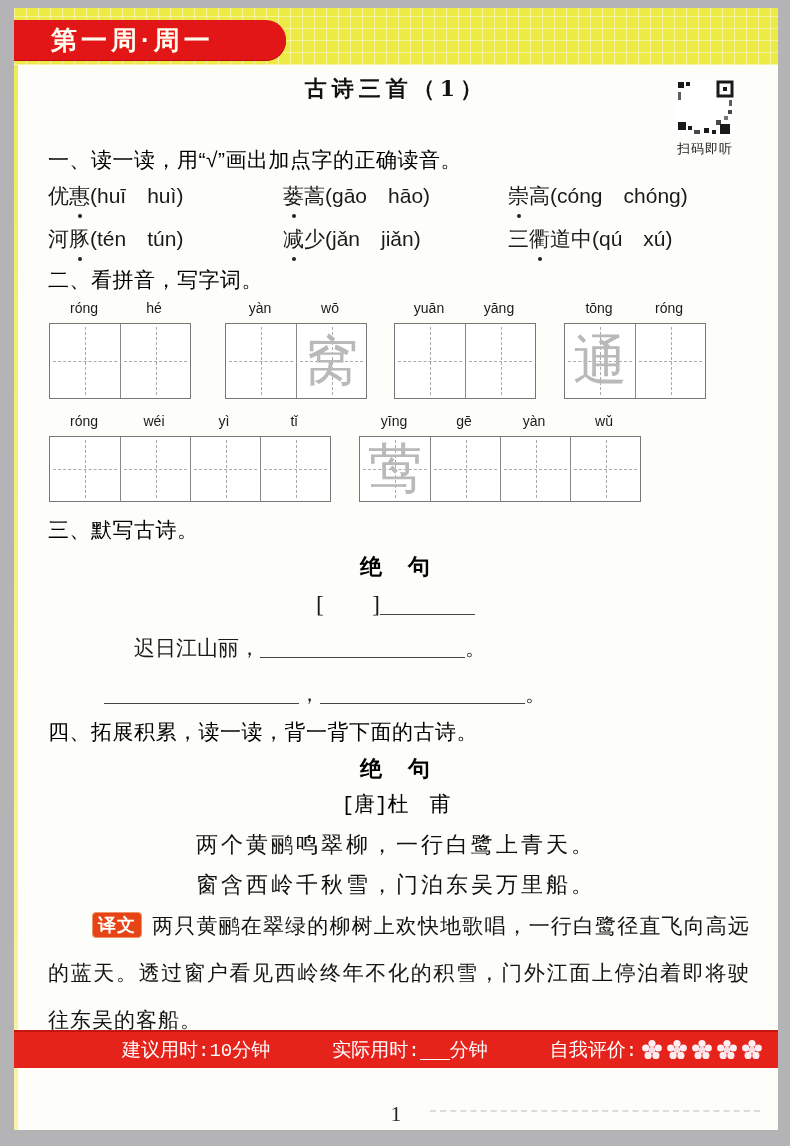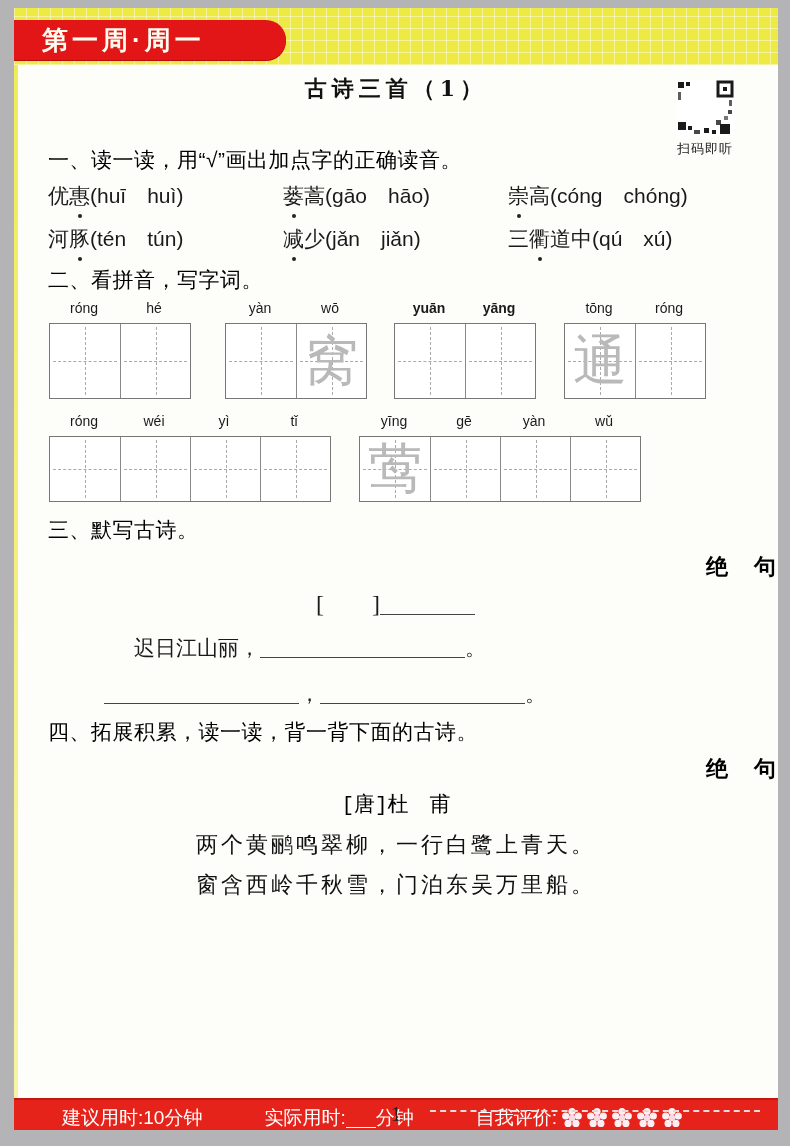--- a/index.html
+++ b/index.html
@@ -11,21 +11,21 @@
     background-color:#eeea45;
     background-image:
       repeating-linear-gradient(0deg, rgba(255,255,255,.45) 0 1px, transparent 1px 12px),
       repeating-linear-gradient(90deg, rgba(255,255,255,.45) 0 1px, transparent 1px 12px);
   }
   .left-strip { position:absolute; left:0; top:57px; bottom:0; width:4px;
     background:linear-gradient(180deg,#efec5a,#f6f4a8); }
 
   .banner { position:absolute; top:12px; left:0; width:272px; height:40px;
     background:#e21617; border-radius:0 21px 21px 0;
-    display:flex; align-items:center; padding-left:28px;
+    display:flex; align-items:center; padding-left:37px;
     color:#fffdf0; font-size:26px; font-weight:bold; letter-spacing:4px;
     box-shadow:0 1px 0 #b80d0d; }
 
   .doc-title { position:absolute; top:66px; left:0; width:100%; text-align:center;
     font-family:"DejaVu Serif", serif; font-weight:bold; font-size:22px; letter-spacing:5px; color:#111; }
 
   .qr-wrap { position:absolute; top:72px; right:40px; width:66px; text-align:center; }
   .qr-box { width:58px; height:58px; margin:0 auto; background:#fff; }
   .qr-caption { font-family:"Liberation Serif", serif; font-size:13px; color:#222; margin-top:2px; letter-spacing:1px; }
 
@@ -47,37 +47,37 @@
   .cell { position:relative; width:70px; height:74px; border-left:1px solid #888; }
   .cell:first-child { border-left:none; }
   .cell::before { content:""; position:absolute; left:3px; right:3px; top:50%; border-top:1px dashed #aaa; }
   .cell::after  { content:""; position:absolute; top:3px; bottom:3px; left:50%; border-left:1px dashed #aaa; }
   .row2 .cell { height:64px; }
   .ghost { position:absolute; z-index:1; left:0; top:0; width:100%; height:100%;
     display:flex; align-items:center; justify-content:center;
     font-family:"Liberation Serif", serif; font-size:54px; color:#b9b9b9; }
 
   .center-line { position:absolute; left:0; width:100%; text-align:center; }
-  .poem-title { font-size:22px; font-weight:bold; letter-spacing:2px; white-space:pre; color:#000;text-align:right; }
+  .poem-title { font-size:22px; font-weight:bold; letter-spacing:2px; white-space:pre; color:#000; }
   .kai { font-family:Liberation Mono, monospace; }
   .blank { display:inline-block; border-bottom:1.5px solid #444; height:1.05em; vertical-align:-3px; }
   .w95{width:95px;} .w195{width:195px;} .w205{width:205px;}
   .dictation { position:absolute; font-family:"Liberation Serif", serif; font-size:21px; color:#1a1a1a; white-space:pre; }
   .poem-line { font-family:"Liberation Serif", serif; font-size:22px; letter-spacing:3px; color:#111; }
 
   .trans { position:absolute; left:34px; top:895px; width:702px;
     font-family:"Liberation Serif", serif; font-size:21px; line-height:47px;
     text-align:justify; text-indent:2.1em; color:#141414; letter-spacing:1px; }
   .badge { display:inline-block; background:#e64415; border:1px solid #f2926b; border-radius:4px;
     color:#fff; font-family:"Liberation Sans", sans-serif; font-size:18px; font-weight:bold;
     line-height:24px; padding:0 5px; margin-right:10px; text-indent:0; vertical-align:2px; letter-spacing:1px; }
 
-  .footer-bar { position:absolute; left:0; right:0; top:1092px; height:36px; background:#e6231b;
-    display:flex; align-items:center; padding-left:48px; gap:62px;
-    color:#fff; font-size:19px; box-shadow:0 -2px 0 #c41511; }
+  .footer-bar { position:absolute; left:0; right:0; top:1024px; height:36px; background:#e6231b;
+    display:flex; align-items:center; padding-left:108px; gap:62px;
+    color:#fff; font-size:19px; box-shadow:0 -2px 0 #c41511;font-family:Liberation Mono, monospace; }
   .footer-item { display:flex; align-items:center; white-space:pre; }
   .fblank { display:inline-block; width:30px; border-bottom:1.5px solid #fff; height:1em; }
   .flowers { display:flex; gap:3px; margin-left:4px; }
   .flowers svg { display:block; }
 
   .bleed-line { position:absolute; right:18px; border-top:2px dashed #dcdcda; }
   .page-number { position:absolute; top:1094px; left:0; width:100%; text-align:center;
     font-family:"Liberation Serif", serif; font-size:21px; color:#222; }
 </style>
 </head>
@@ -157,21 +157,21 @@
         </div>
       <div class="cells">
         <div class="cell">
             <span class="ghost"></span>
           </div>
         <div class="cell">
             <span class="ghost">窝</span>
           </div>
       </div>
     </div>
-    <div class="ggroup" style="left:380px; top:292px;font-weight:bold;">
+    <div class="ggroup" style="left:380px; top:292px;">
       <div class="pyrow">
           <span>yuān</span>
           <span>yāng</span>
         </div>
       <div class="cells">
         <div class="cell">
             <span class="ghost"></span>
           </div>
         <div class="cell">
             <span class="ghost"></span>
@@ -243,20 +243,21 @@
     <div class="dictation" style="left:302px; top:580px; font-size:24px;"><span>[　　]</span><span class="blank w95"></span></div>
     <div class="dictation" style="left:120px; top:626px;"><span>迟日江山丽，</span><span class="blank w205"></span><span>。</span></div>
     <div class="dictation" style="left:90px; top:672px;"><span class="blank w195"></span><span>，</span><span class="blank w205"></span><span>。</span></div>
 
     <div class="sec-header" style="top:710px;">四、拓展积累，读一读，背一背下面的古诗。</div>
     <div class="center-line poem-title" style="top:746px;">绝　句</div>
     <div class="center-line kai" style="top:782px; font-size:21px; white-space:pre;">[唐]杜　甫</div>
     <div class="center-line poem-line" style="top:822px;">两个黄鹂鸣翠柳，一行白鹭上青天。</div>
     <div class="center-line poem-line" style="top:862px;">窗含西岭千秋雪，门泊东吴万里船。</div>
 
+    <div class="trans"><span class="badge">译文</span><span>两只黄鹂在翠绿的柳树上欢快地歌唱，一行白鹭径直飞向高远的蓝天。透过窗户看见西岭终年不化的积雪，门外江面上停泊着即将驶往东吴的客船。</span></div>
 
     <div class="footer-bar">
       <span class="footer-item">建议用时:10分钟</span>
       <span class="footer-item"><span>实际用时:</span><span class="fblank"></span><span>分钟</span></span>
       <span class="footer-item"><span>自我评价:</span>
         <span class="flowers">
           <svg width="22" height="22" viewBox="0 0 22 22">
               <g fill="#fceef2">
                 <circle cx="11" cy="4.5" r="3.6"></circle>
                 <circle cx="17.3" cy="9" r="3.6"></circle>

